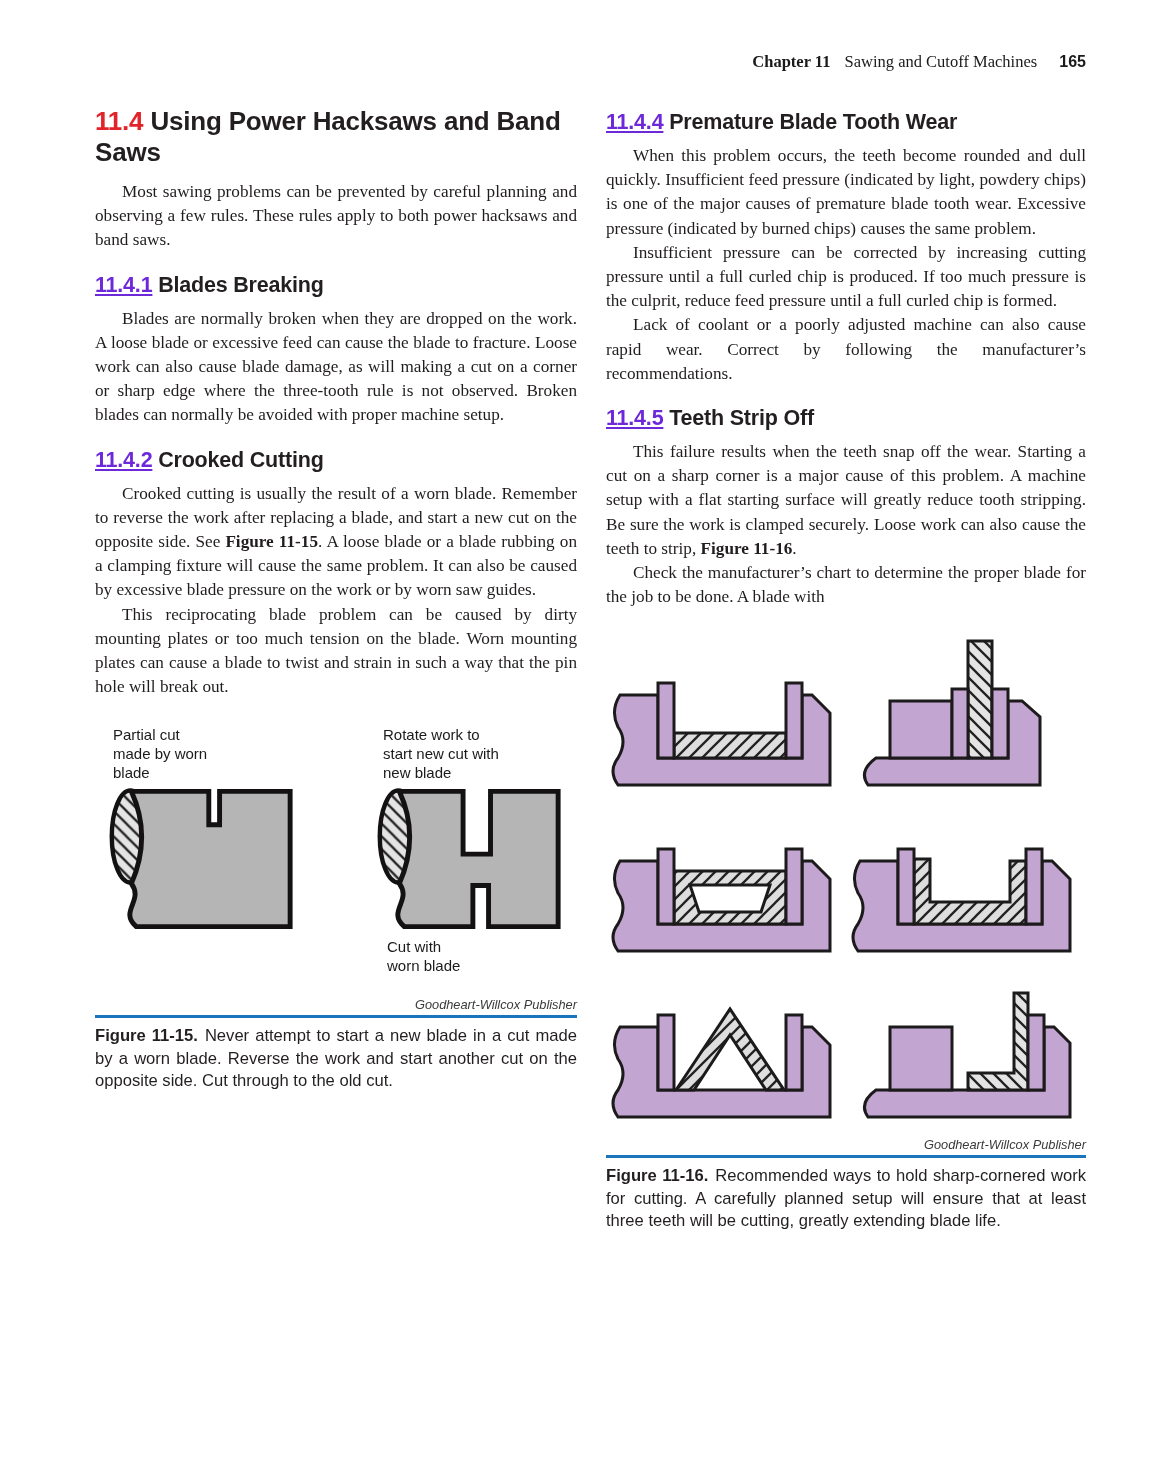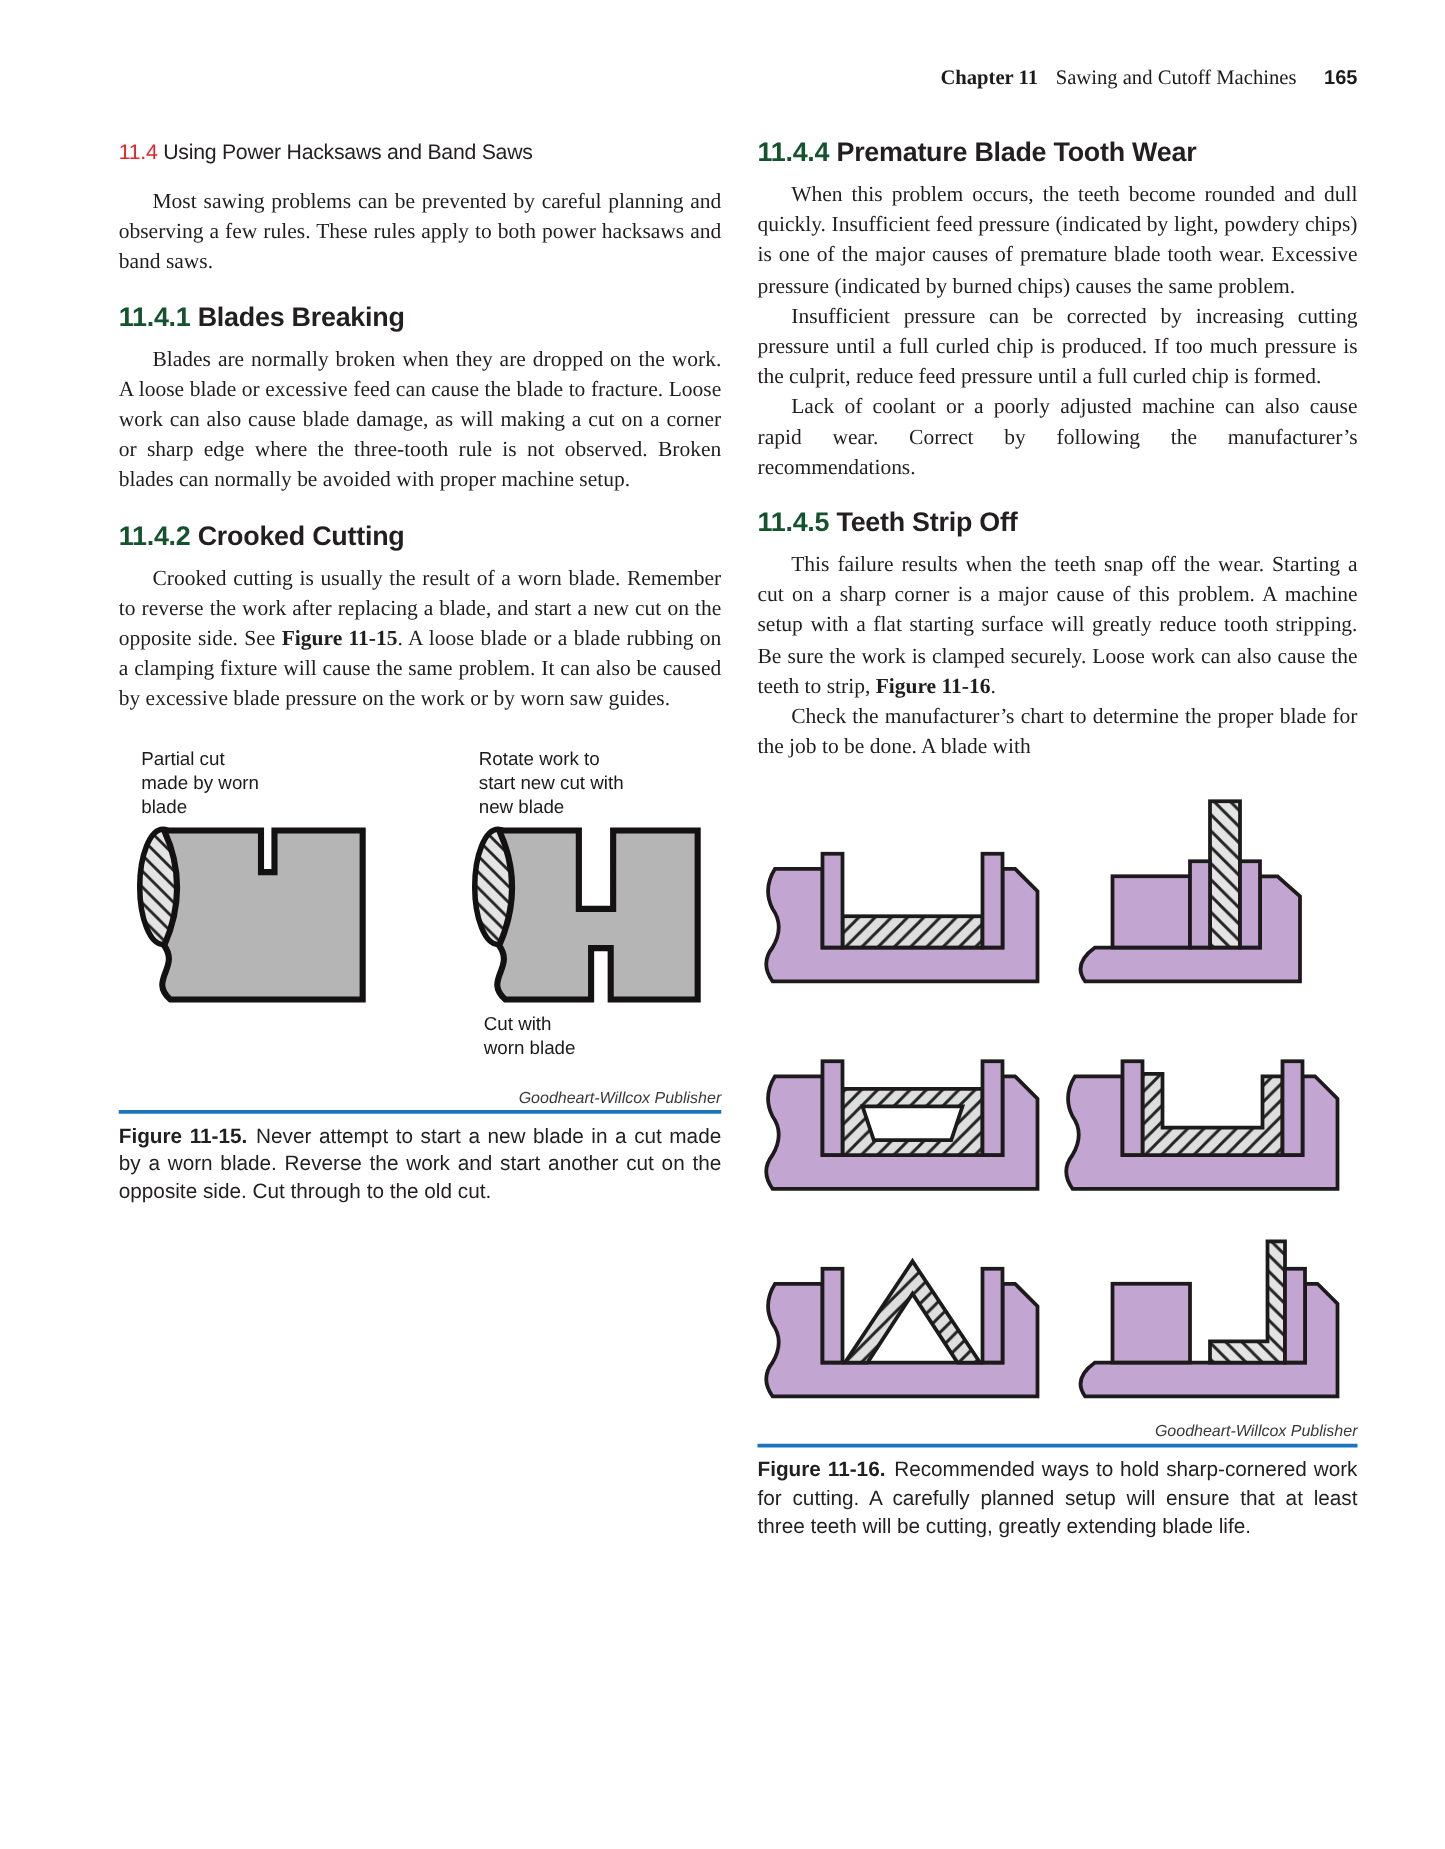--- a/index.html
+++ b/index.html
@@ -13,29 +13,29 @@
   }
   .header .chap{font-weight:bold;margin-right:10px;}
   .header .btitle{margin-right:18px;}
   .header .pnum{font-family:Liberation Sans, sans-serif;font-weight:bold;font-size:16px;}
 
   .col{position:absolute;top:96px;width:482px;}
   .col-left{left:95px;}
   .col-right{left:606px;width:480px;}
 
   h1{
-    font-family:"Liberation Sans",sans-serif;font-weight:normal;font-size:17px;
+    font-family:"Liberation Sans",sans-serif;font-weight:bold;font-size:26px;
     line-height:31px;margin:10px 0 12px 0;color:#231f20;letter-spacing:-0.2px;
   }
   h2{
     font-family:"Liberation Sans",sans-serif;font-weight:bold;font-size:21.5px;
     line-height:25px;margin:20px 0 9px 0;color:#231f20;letter-spacing:-0.2px;
   }
   .num-red{color:#e2232a;}
-  .num-green{color:#14532d;}
+  .num-green{color:#6d28d9;text-decoration:underline;}
   p.body{
     margin:0;font-size:17.2px;line-height:24.2px;text-align:justify;
     text-indent:27px;color:#211d1e;
   }
   p.body b{font-weight:bold;}
 
   
   .fig15{position:relative;margin-top:24px;height:262px;}
   .figlabel{
     position:absolute;font-family:"Liberation Sans",sans-serif;font-size:15px;
@@ -102,20 +102,21 @@
 
   <h1><span class="num-red">11.4</span> <span>Using Power Hacksaws and Band Saws</span></h1>
   <p class="body">Most sawing problems can be prevented by careful planning and observing a few rules. These rules apply to both power hacksaws and band saws.</p>
 
   <h2><span class="num-green">11.4.1</span> <span>Blades Breaking</span></h2>
   <p class="body">Blades are normally broken when they are dropped on the work. A loose blade or excessive feed can cause the blade to fracture. Loose work can also cause blade damage, as will making a cut on a corner or sharp edge where the three-tooth rule is not observed. Broken blades can normally be avoided with proper machine setup.</p>
 
   <h2><span class="num-green">11.4.2</span> <span>Crooked Cutting</span></h2>
   <p class="body"><span>Crooked cutting is usually the result of a worn blade. Remember to reverse the work after replacing a blade, and start a new cut on the opposite side. See </span><b>Figure 11-15</b><span>. A loose blade or a blade rubbing on a clamping fixture will cause the same problem. It can also be caused by excessive blade pressure on the work or by worn saw guides.</span></p>
 
+  <p class="body">This reciprocating blade problem can be caused by dirty mounting plates or too much tension on the blade. Worn mounting plates can cause a blade to twist and strain in such a way that the pin hole will break out.</p>
 
   <div class="fig15">
     <div class="figlabel f15-l1">Partial cut
 made by worn
 blade</div>
     <div class="figlabel f15-l2">Rotate work to
 start new cut with
 new blade</div>
 
     <svg class="f15-svg left" width="196" height="148" viewBox="0 0 200 150">

